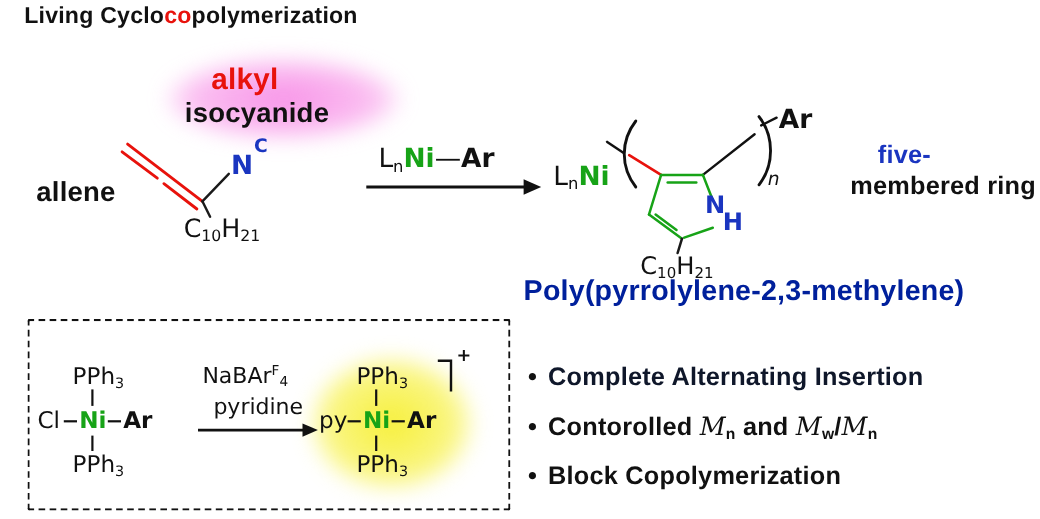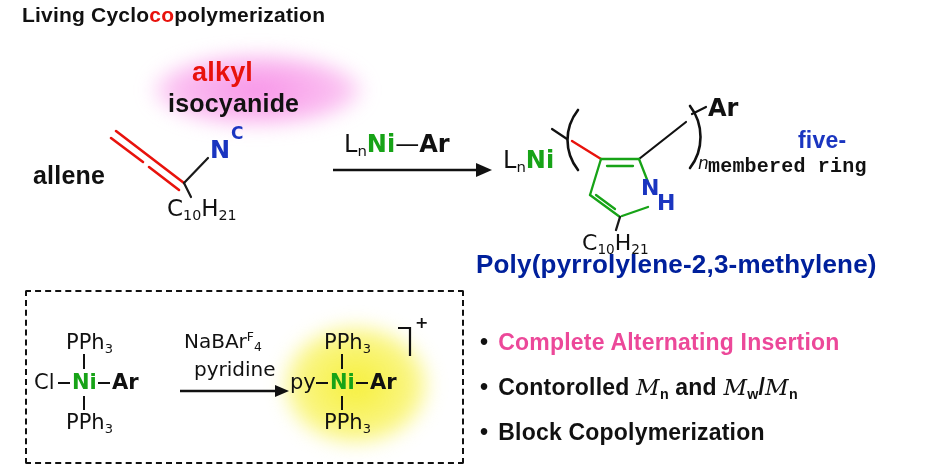--- a/index.html
+++ b/index.html
@@ -7,21 +7,21 @@
           font-family:"Liberation Sans",sans-serif;color:#111;}
   .t{position:absolute;white-space:nowrap;line-height:1.05;}
   .comic{font-weight:700;letter-spacing:0.2px;}
   .formula{font-family:"DejaVu Sans",sans-serif;font-weight:400;}
   .b{font-weight:700;}
   .red{color:#e8120c;}
   .blue{color:#1a35c0;}
   .green{color:#17a317;}
   .magenta{color:#e0218a;}
   .navy{color:#00209c;text-align:center;}
-  .darkred{color:#ec4899;}
+  .darkred{color:#0f172a;}
   .sub{font-size:62%;vertical-align:-0.28em;}
   .sup{font-size:62%;vertical-align:0.55em;}
   .it{font-style:italic;}
   .serifM{font-family:"DejaVu Serif",serif;font-style:italic;font-weight:400;}
   .glow{position:absolute;border-radius:50%;filter:blur(9px);}
   .glow.pink{left:150px;top:52px;width:215px;height:76px;
      background:radial-gradient(ellipse at center, rgba(247,140,230,0.95) 0%, rgba(247,140,230,0.55) 55%, rgba(247,140,230,0) 75%);}
   .glow.yellow{left:282px;top:324px;width:148px;height:122px;
      background:radial-gradient(ellipse at center, rgba(246,239,48,0.95) 0%, rgba(246,239,48,0.6) 55%, rgba(246,239,48,0) 78%);}
   .dashed-box{position:absolute;left:25px;top:290px;width:435px;height:170px;
@@ -120,21 +120,21 @@
     <span>L</span><span class="sub">n</span><span class="b green">Ni</span>
   </div>
   <div class="t formula it" style="left:698px;top:155px;font-size:17px;">n</div>
   <div class="t formula b" style="left:708px;top:96px;font-size:24px;">Ar</div>
   <div class="t formula b blue" style="left:641px;top:176px;font-size:22px;">N</div>
   <div class="t formula b blue" style="left:657px;top:191px;font-size:22px;">H</div>
   <div class="t formula" style="left:582px;top:231px;font-size:22px;">
     <span>C</span><span class="sub">10</span><span>H</span><span class="sub">21</span>
   </div>
   <div class="t comic blue" style="left:798px;top:128px;font-size:23px;">five-</div>
-  <div class="t comic" style="left:708px;top:156px;font-size:20px;font-weight:600;font-family:Liberation Mono, monospace;">membered ring</div>
+  <div class="t comic" style="left:773px;top:156px;font-size:23px;font-weight:600;">membered ring</div>
   <div class="t comic navy" style="left:476px;top:251px;font-size:26px;">Poly(pyrrolylene-2,3-methylene)</div>
 
 
   <div class="t formula" style="left:66px;top:331px;font-size:21px;">
     <span>PPh</span><span class="sub">3</span>
   </div>
   <div class="t formula" style="left:34px;top:371px;font-size:21px;text-align:center;">Cl</div>
   <div class="t formula b green" style="left:72px;top:371px;font-size:21px;">Ni</div>
   <div class="t formula b" style="left:112px;top:371px;font-size:21px;">Ar</div>
   <div class="t formula" style="left:66px;top:411px;font-size:21px;">

